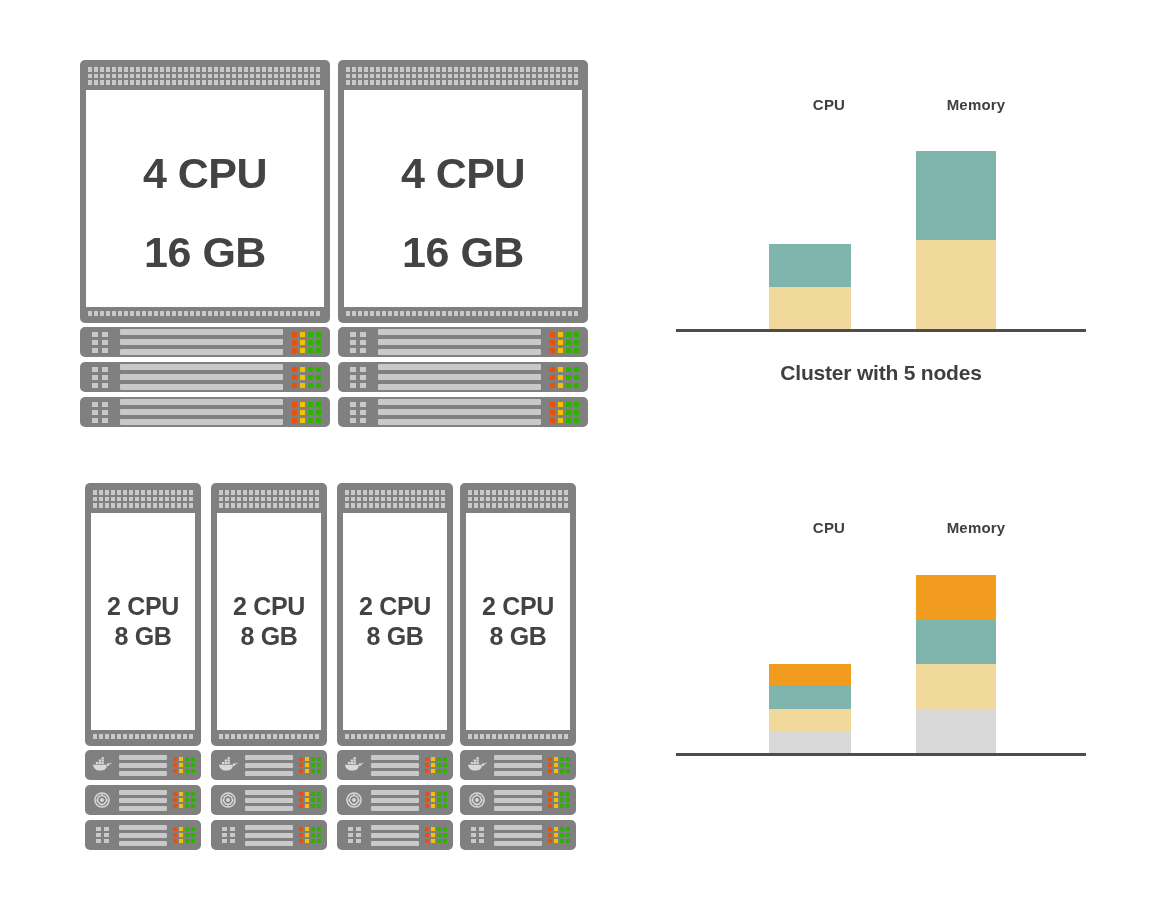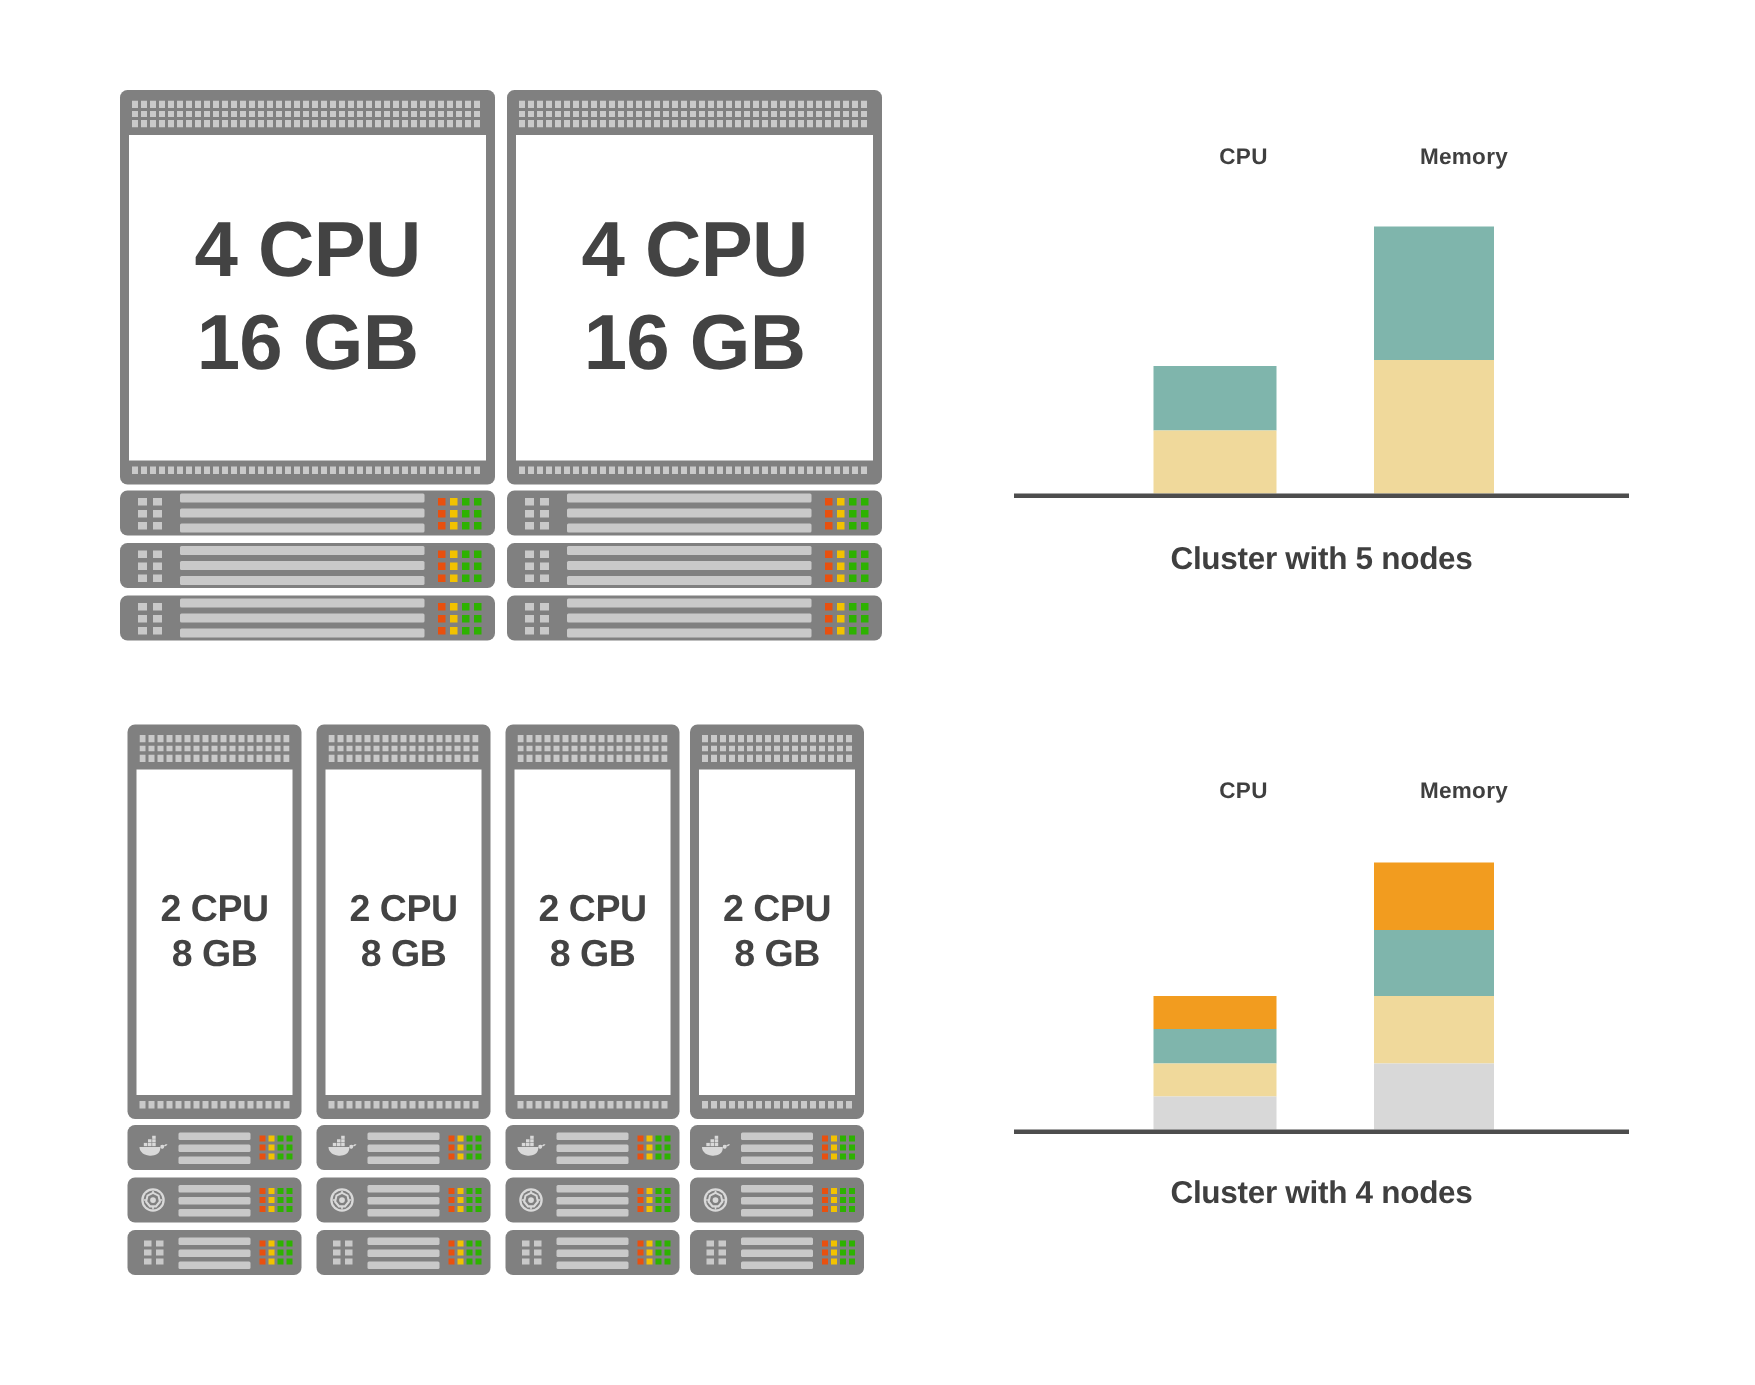--- a/index.html
+++ b/index.html
@@ -55,21 +55,21 @@
     margin:3px 1px 2px 1px;
     display:flex;
     flex-direction:column;
     align-items:center;
     justify-content:center;
     color:#434343;
     font-weight:bold;
     line-height:1.18;
     text-align:center;
   }
-  .face-big{font-size:52px;letter-spacing:-0.5px;}
+  .face-big{font-size:43px;letter-spacing:-0.5px;margin-top:28px;}
   .face-small{font-size:25px;letter-spacing:-0.3px;}
 
   
   .u1{
     position:absolute;
     background:#808080;
     border-radius:5px;
     box-sizing:border-box;
     display:flex;
     align-items:center;
@@ -1445,16 +1445,15 @@
     </div>
 
     <div class="bar" style="left:240px;top:56px;width:80px;height:178px;">
       <div class="seg" style="height:25%;background:#F29C1F;"></div>
       <div class="seg" style="height:25%;background:#7FB5AC;"></div>
       <div class="seg" style="height:25%;background:#F0D99B;"></div>
       <div class="seg" style="height:25%;background:#D8D8D8;"></div>
     </div>
 
     <div class="chart-baseline" style="top:234px;"></div>
-    <div class="chart-title" style="left:0px;top:265px;width:410px;">Cluster with 4 nodes</div>
   </div>
 
 </div>
 
 </body></html>

